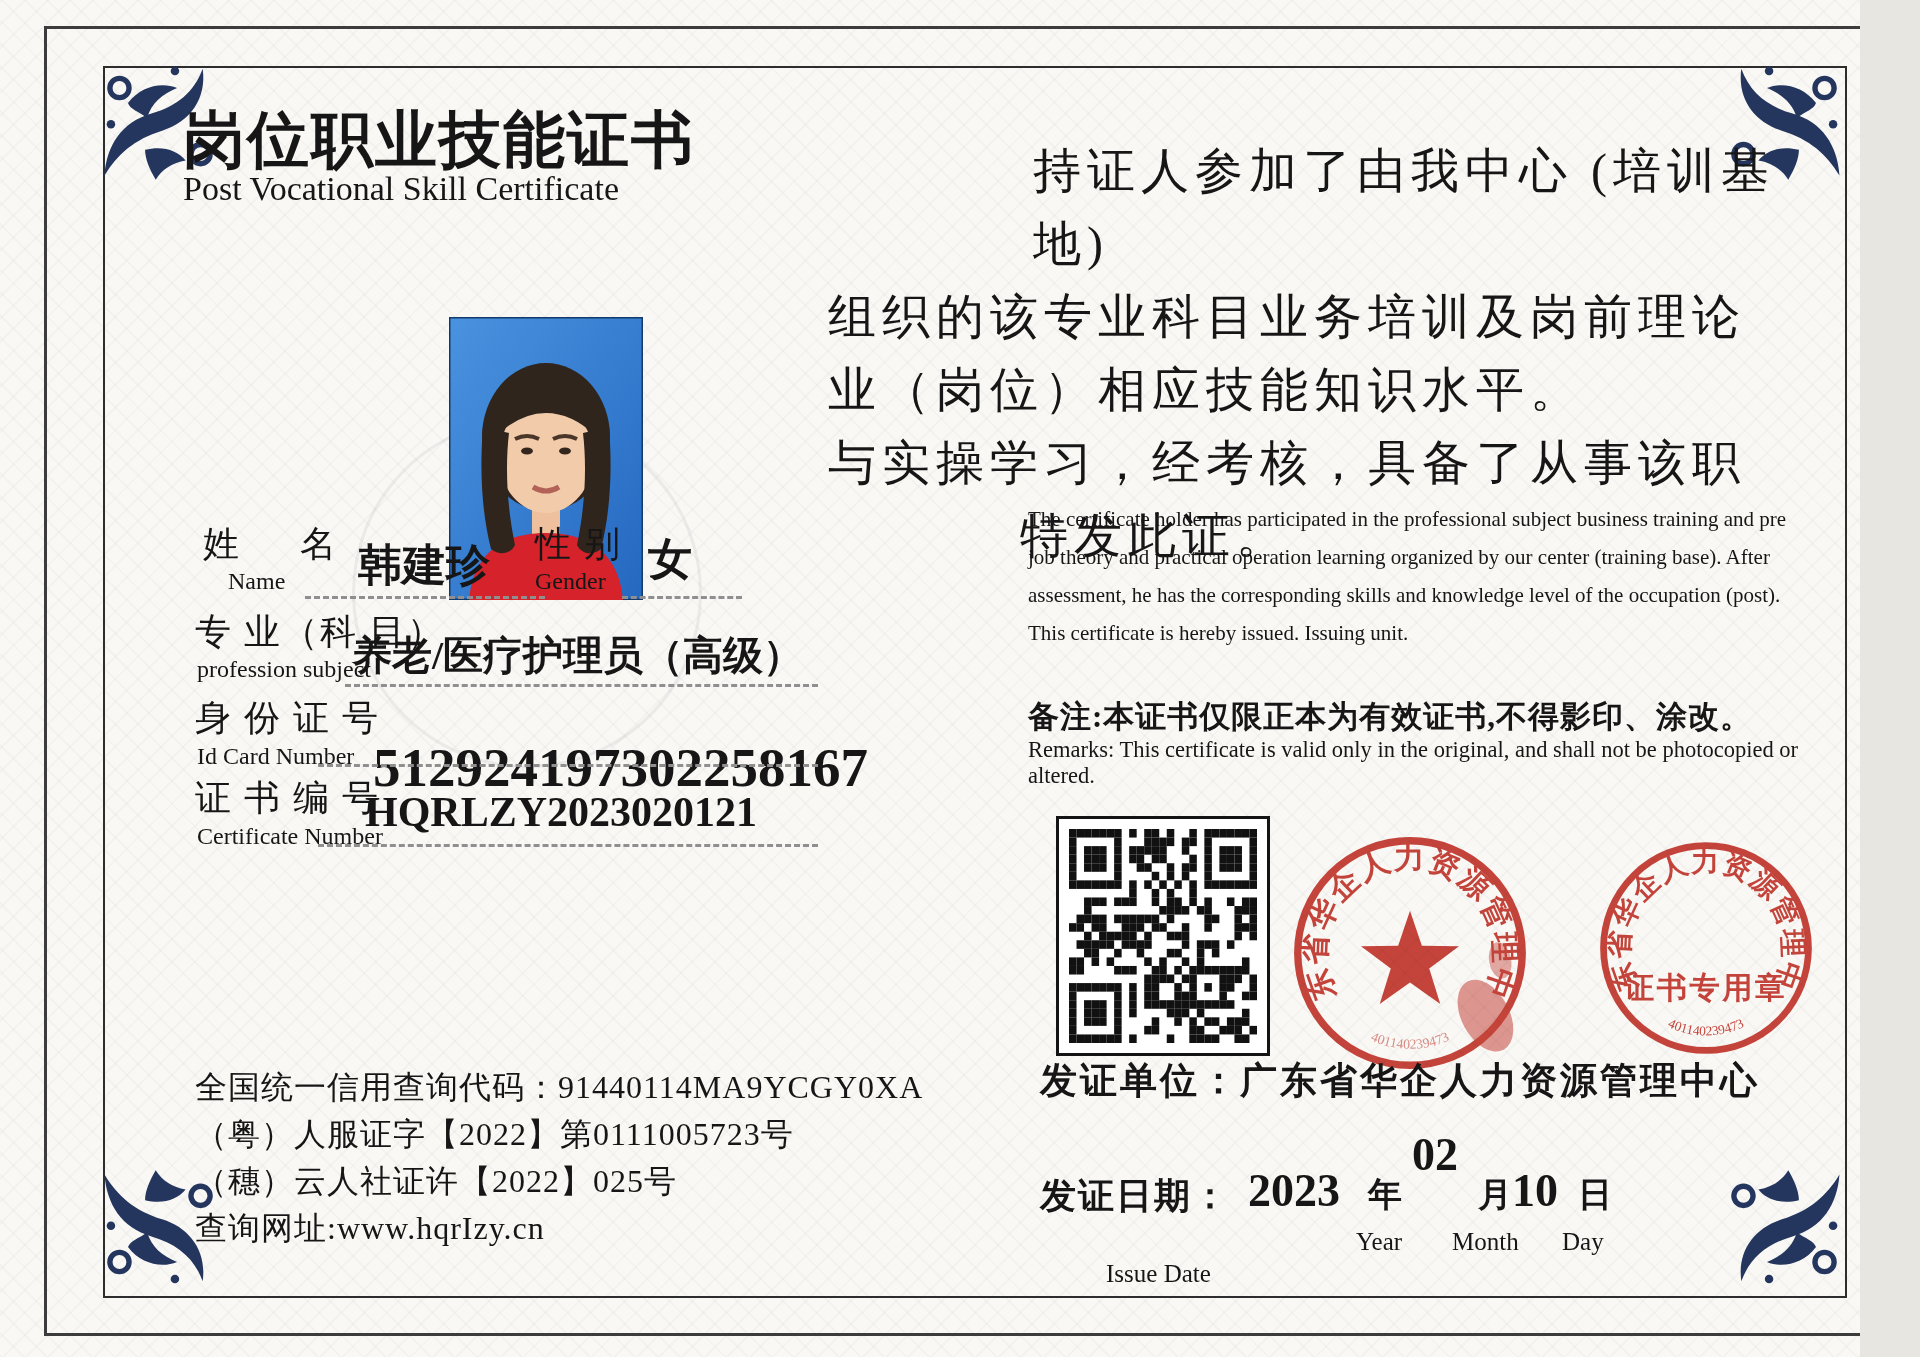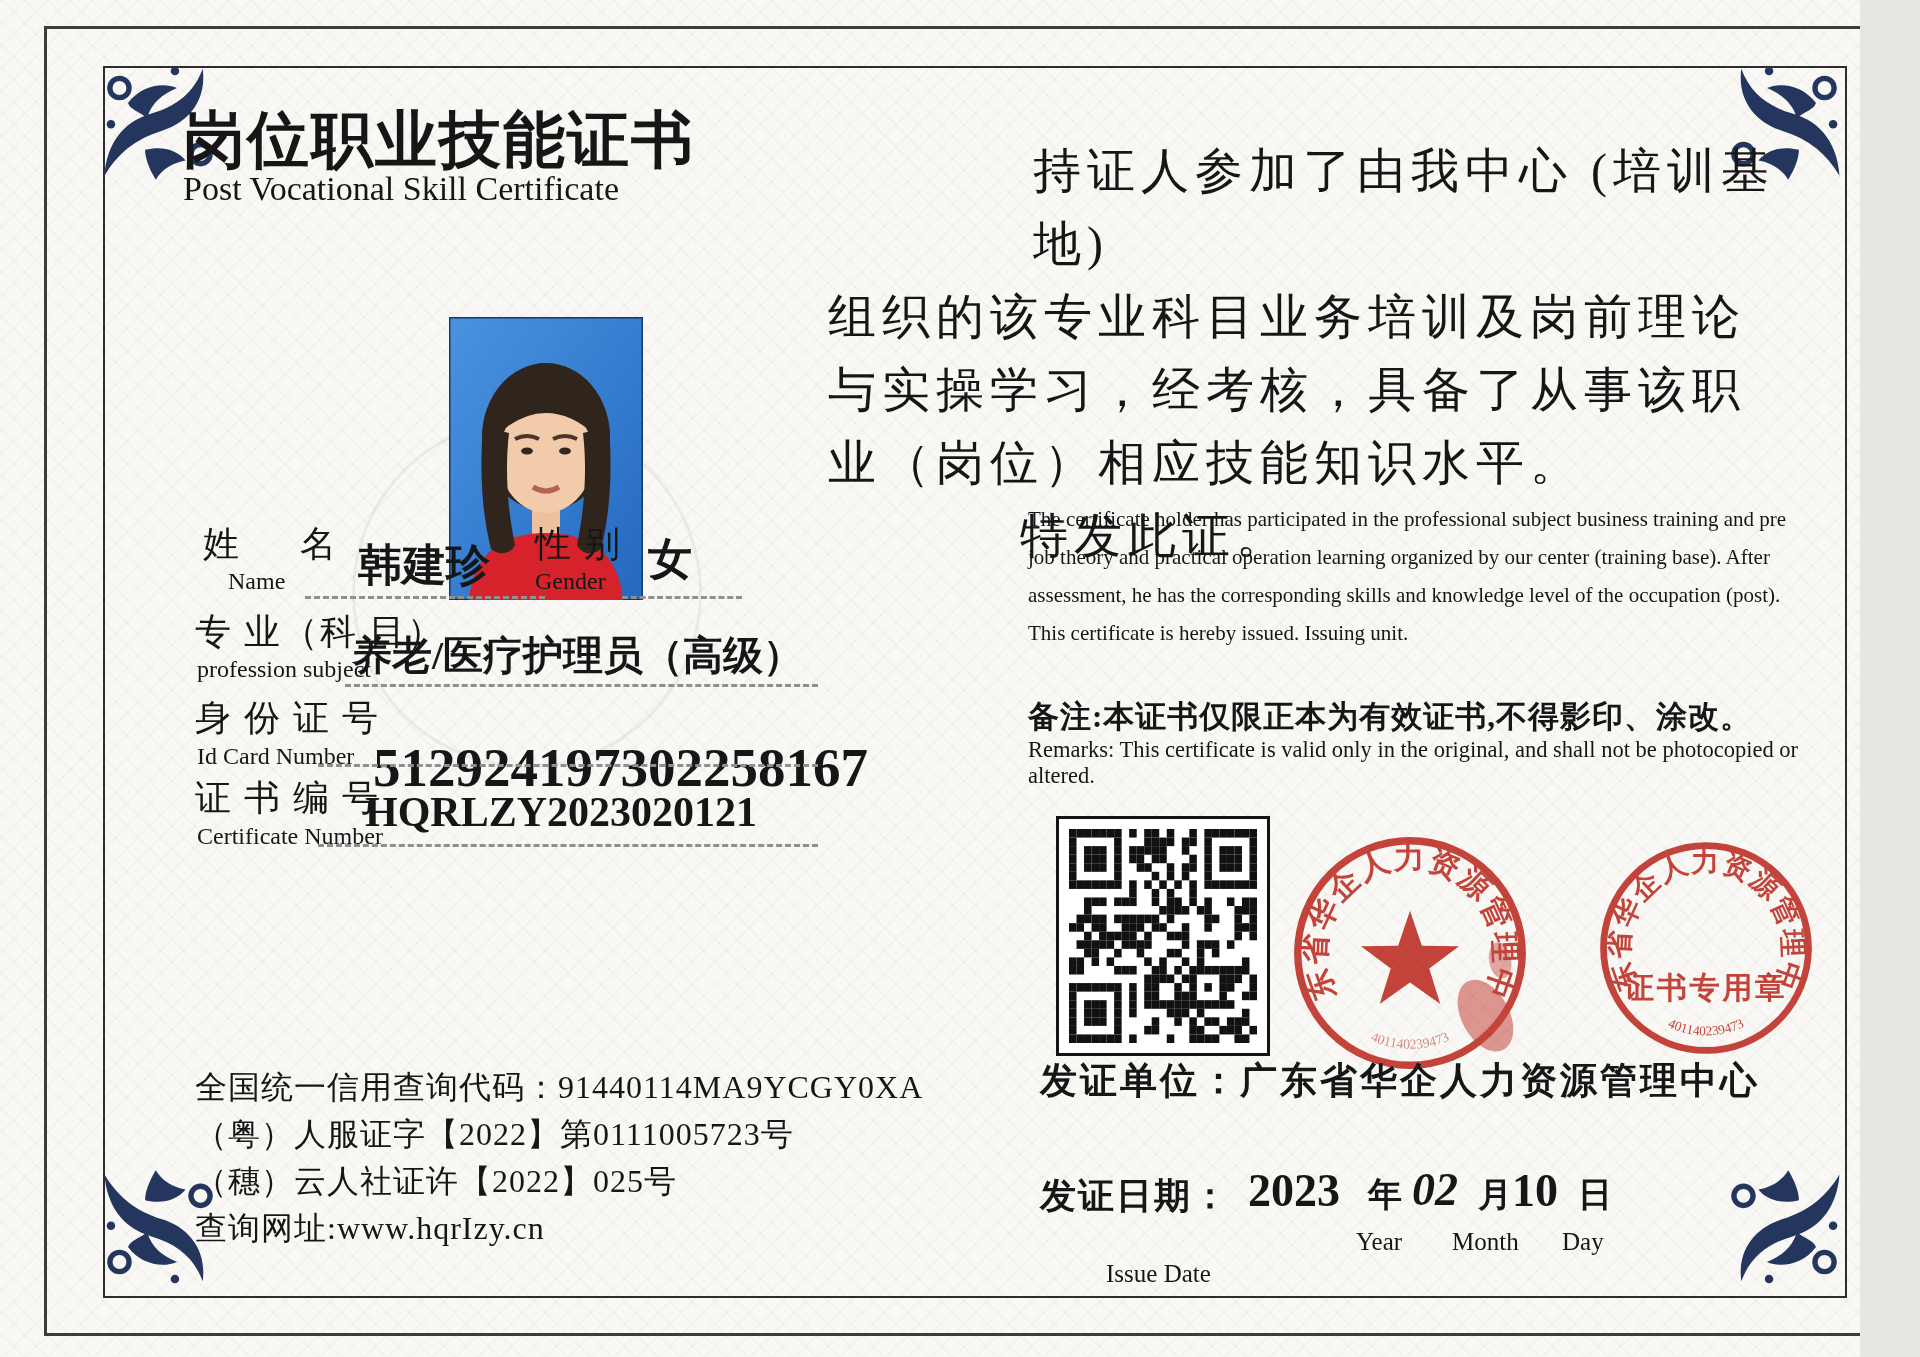--- a/index.html
+++ b/index.html
@@ -160,22 +160,22 @@
   <div class="abs registry">
     <div>全国统一信用查询代码：91440114MA9YCGY0XA</div>
     <div>（粤）人服证字【2022】第0111005723号</div>
     <div>（穗）云人社证许【2022】025号</div>
     <div>查询网址:www.hqrIzy.cn</div>
   </div>
 
   <div class="abs zh-body">
     <div class="zh-line1">持证人参加了由我中心 (培训基地)</div>
     <div>组织的该专业科目业务培训及岗前理论</div>
+    <div>业（岗位）相应技能知识水平。</div>
     <div>与实操学习，经考核，具备了从事该职</div>
-    <div>业（岗位）相应技能知识水平。</div>
     <div class="zh-line5">特发此证。</div>
   </div>
 
   <div class="abs en-body">The certificate holder has participated in the professional subject business training and pre job theory and practical operation learning organized by our center (training base). After assessment, he has the corresponding skills and knowledge level of the occupation (post). This certificate is hereby issued. Issuing unit.</div>
   <div class="abs remark-en">Remarks: This certificate is valid only in the original, and shall not be photocopied or altered.</div>
   <div class="abs remark-zh">备注:本证书仅限正本为有效证书,不得影印、涂改。</div>
 
   <div class="abs qr-box">
     <svg id="qr-svg" viewBox="0 0 200 200" preserveAspectRatio="none" fill="#111">
         <rect x="0" y="0" width="8" height="8"></rect>
@@ -538,20 +538,20 @@
     </svg>
   </div>
 
   <div class="abs issuer-zh">发证单位：广东省华企人力资源管理中心</div>
 
   <div class="abs date-lbl" style="left:1040px;top:1172px;">发证日期：</div>
   <div class="abs date-en" style="left:1062px;top:1260px;margin-left:44px;">Issue Date</div>
   <div class="abs date-num" style="left:1248px;top:1164px;">2023</div>
   <div class="abs date-unit" style="left:1368px;top:1172px;">年</div>
   <div class="abs date-en" style="left:1356px;top:1228px;">Year</div>
-  <div class="abs date-num" style="left:1412px;top:1163px;font-style:italic;">02</div>
+  <div class="abs date-num" style="left:1412px;top:1128px;">02</div>
   <div class="abs date-unit" style="left:1478px;top:1172px;">月</div>
   <div class="abs date-en" style="left:1452px;top:1228px;">Month</div>
   <div class="abs date-num" style="left:1512px;top:1164px;">10</div>
   <div class="abs date-unit" style="left:1578px;top:1172px;">日</div>
   <div class="abs date-en" style="left:1562px;top:1228px;">Day</div>
 
 </div>
 
 </body></html>

